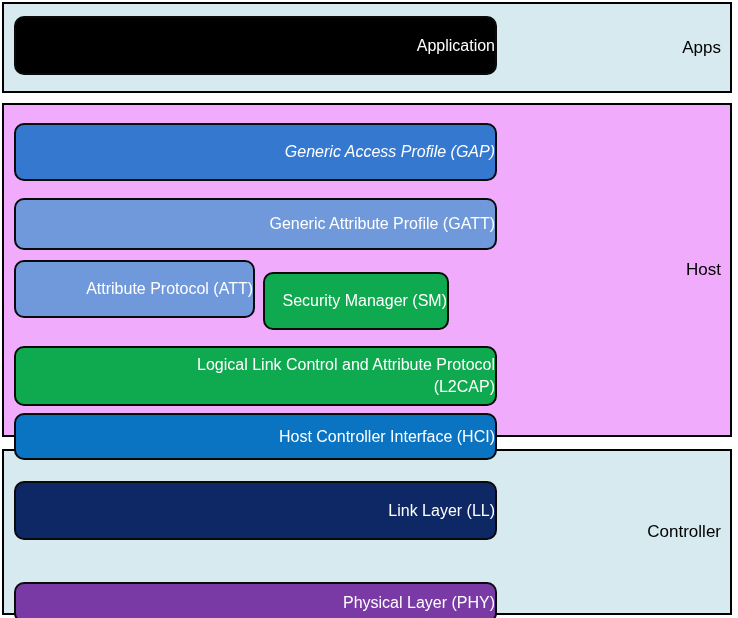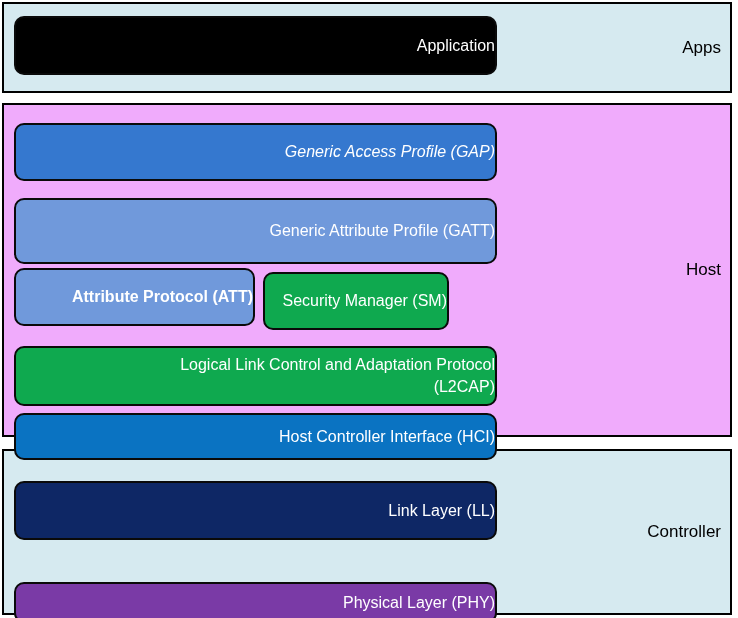--- a/index.html
+++ b/index.html
@@ -47,22 +47,22 @@
     align-items: flex-end;
     justify-content: center;
     color: #ffffff;
     font-size: 16px;
     text-align: center;
     line-height: 1.35;
     z-index: 2;
   }
   .block-application { top: 16px;  height: 59px; }
   .block-gap         { top: 123px; height: 58px; font-style: italic; }
-  .block-gatt        { top: 198px; height: 66px; padding-left: 10px; }
-  .block-att         { top: 268px; height: 58px; width: 241px; font-weight: bold; }
+  .block-gatt        { top: 198px; height: 52px; padding-left: 10px; }
+  .block-att         { top: 260px; height: 58px; width: 241px; }
   .block-sm          { top: 272px; height: 58px; left: 263px; width: 186px; }
   .block-l2cap       { top: 346px; height: 60px; }
   .block-hci         { top: 413px; height: 47px; }
   .block-ll          { top: 481px; height: 59px; border-radius: 10px; }
   .block-phy         { top: 582px; height: 41px; }
   .block-line { display: block; }
 </style>
 </head>
 <body>
 
@@ -94,21 +94,21 @@
 
   <div class="block block-att" style="background-color: rgb(112, 153, 219);">
     <span class="block-line">Attribute Protocol (ATT)</span>
   </div>
 
   <div class="block block-sm" style="background-color: rgb(15, 169, 79);">
     <span class="block-line">Security Manager (SM)</span>
   </div>
 
   <div class="block block-l2cap" style="background-color: rgb(15, 169, 79);">
-    <span class="block-line">Logical Link Control and Adaptation Protocol</span>
+    <span class="block-line">Logical Link Control and Attribute Protocol</span>
     <span class="block-line">(L2CAP)</span>
   </div>
 
   <div class="block block-hci" style="background-color: rgb(10, 115, 194);">
     <span class="block-line">Host Controller Interface (HCI)</span>
   </div>
 
   <div class="block block-ll" style="background-color: rgb(14, 39, 101);">
     <span class="block-line">Link Layer (LL)</span>
   </div>

